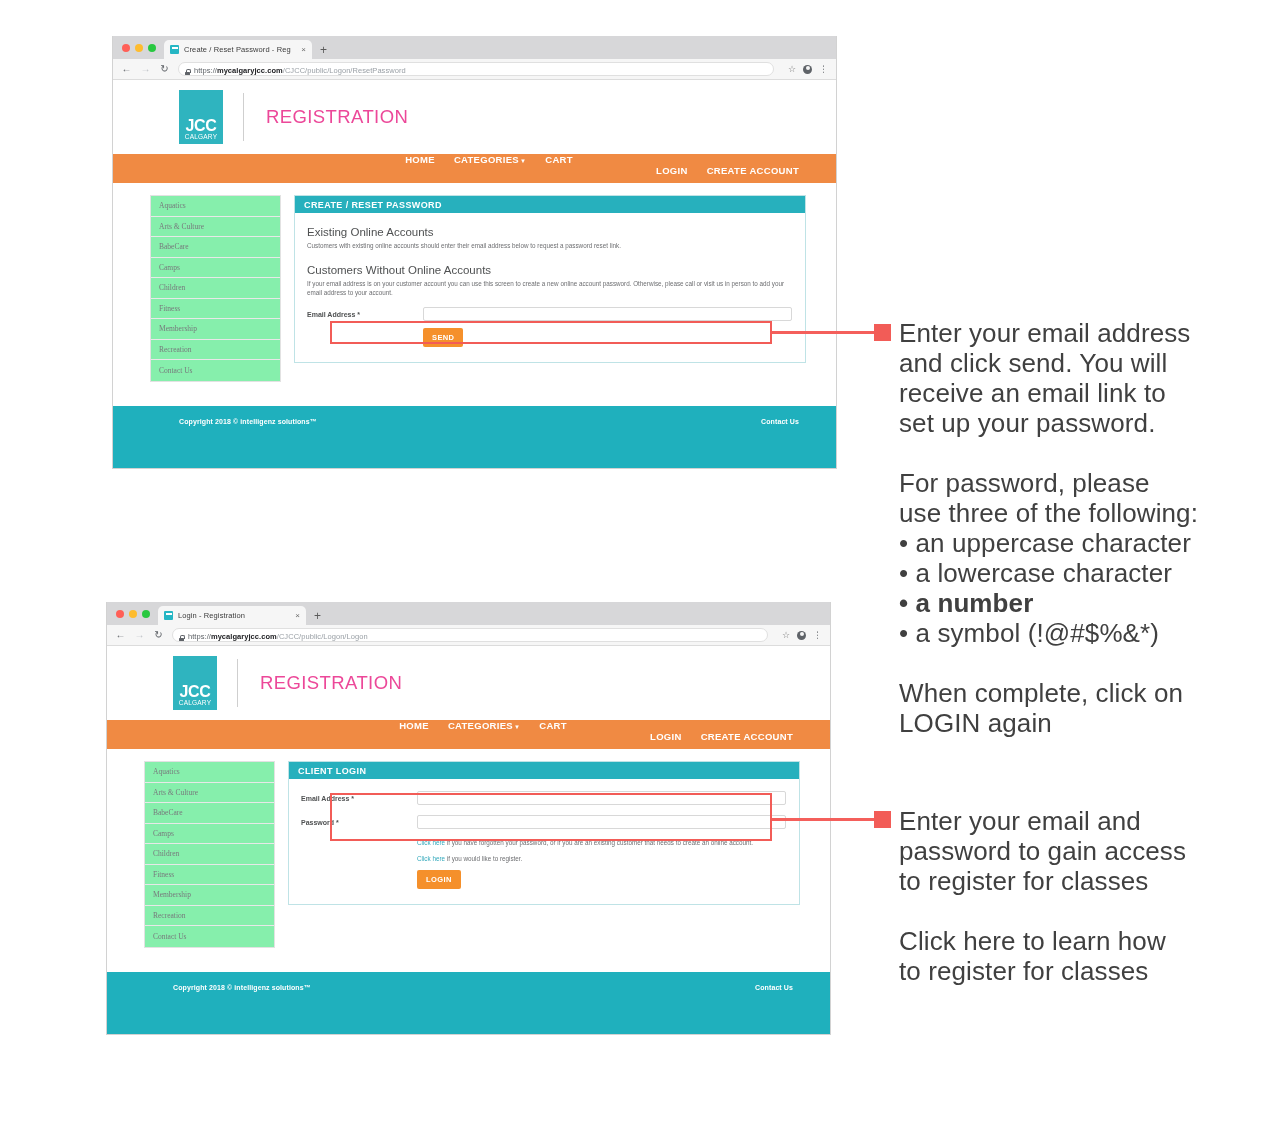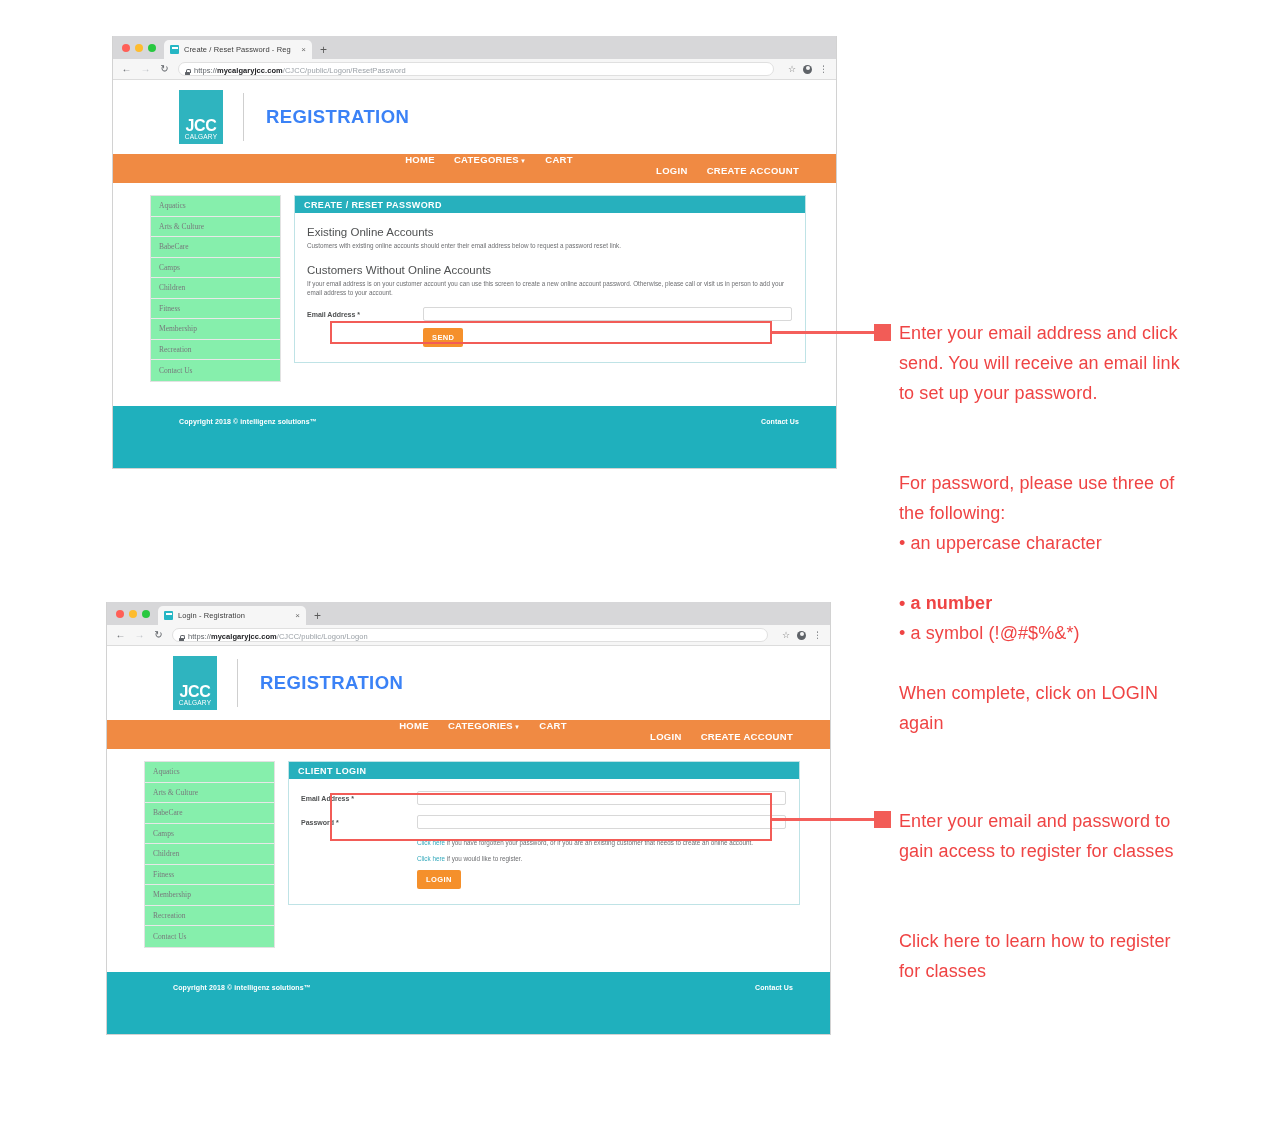--- a/index.html
+++ b/index.html
@@ -115,21 +115,21 @@
   .site { background: #ffffff; }
   .site-header { height: 74px; display: flex; align-items: center; padding-left: 66px; }
   .logo-box {
     width: 44px; height: 54px; background: #2fb4bf;
     display: flex; flex-direction: column; justify-content: flex-end;
     align-items: center; padding-bottom: 3px; flex: none;
   }
   .logo-jcc { color: #ffffff; font-size: 16px; font-weight: 700; line-height: 15px; letter-spacing: -.3px; }
   .logo-calgary { color: #ffffff; font-size: 6.5px; font-weight: 400; line-height: 8px; letter-spacing: .2px; }
   .logo-sep { width: 1px; height: 48px; background: #cfcfcf; margin: 0 22px 0 20px; }
-  .site-title { color: #3b82f6; font-size: 18.5px; font-weight: 700; letter-spacing: .4px; }
+  .site-title { color: #ec4899; font-size: 18.5px; font-weight: 400; letter-spacing: .4px; }
 
   .navbar {
     height: 29px; background: #f08a43;
     display: flex; align-items: center; padding: 0 37px 0 66px; flex-direction: column;
   }
   .nav-left, .nav-right { display: flex; align-items: center; gap: 19px; }
   .nav-right { margin-left: auto; }
   .nav-item {
     color: #ffffff; font-size: 9.5px; font-weight: 700;
     letter-spacing: .3px; white-space: nowrap;
@@ -182,22 +182,22 @@
   .footer-text { color: #ffffff; font-size: 7px; font-weight: 700; letter-spacing: .1px; }
 
   
   .hl-box {
     position: absolute; border: 2px solid #f25c57;
     pointer-events: none; z-index: 5;
   }
   .conn-line { position: absolute; height: 3px; background: #f45f5b; z-index: 4; }
   .bullet-sq { position: absolute; width: 17px; height: 17px; background: #f25c57; z-index: 4; }
   .note {
-    position: absolute; color: #ef4444;
-    font-size: 18px; line-height: 30px; letter-spacing: .1px;
+    position: absolute; color: #404040;
+    font-size: 26px; line-height: 30px; letter-spacing: .1px;
   }
 </style>
 </head>
 <body>
 
 <div class="page">
 
   <div class="browser" style="left:112px; top:36px;">
 
     <div class="chrome-tabbar">
@@ -289,20 +289,21 @@
     </div>
   </div>
 
   <div class="hl-box" style="left:330px; top:321px; width:442px; height:23px;"></div>
   <div class="conn-line" style="left:770px; top:331px; width:108px;"></div>
   <div class="bullet-sq" style="left:874px; top:324px;"></div>
 
   <div class="note" style="left:899px; top:318px; width:300px;">Enter your email address and click send. You will receive an email link to set up your password.</div>
   <div class="note" style="left:899px; top:468px; width:300px;">For password, please use three of the following:</div>
   <div class="note" style="left:899px; top:528px; width:300px;">• an uppercase character</div>
+  <div class="note" style="left:899px; top:558px; width:300px;">• a lowercase character</div>
   <div class="note" style="left:899px; top:588px; width:300px;font-weight:bold;">• a number</div>
   <div class="note" style="left:899px; top:678px; width:290px;">When complete, click on LOGIN again</div>
   <div class="note" style="left:899px; top:618px; width:300px;">• a symbol (!@#$%&amp;*)</div>
 
   <div class="browser" style="left:106px; top:602px;">
 
     <div class="chrome-tabbar">
       <div class="traffic">
         <span class="dot red"></span>
         <span class="dot yellow"></span>

